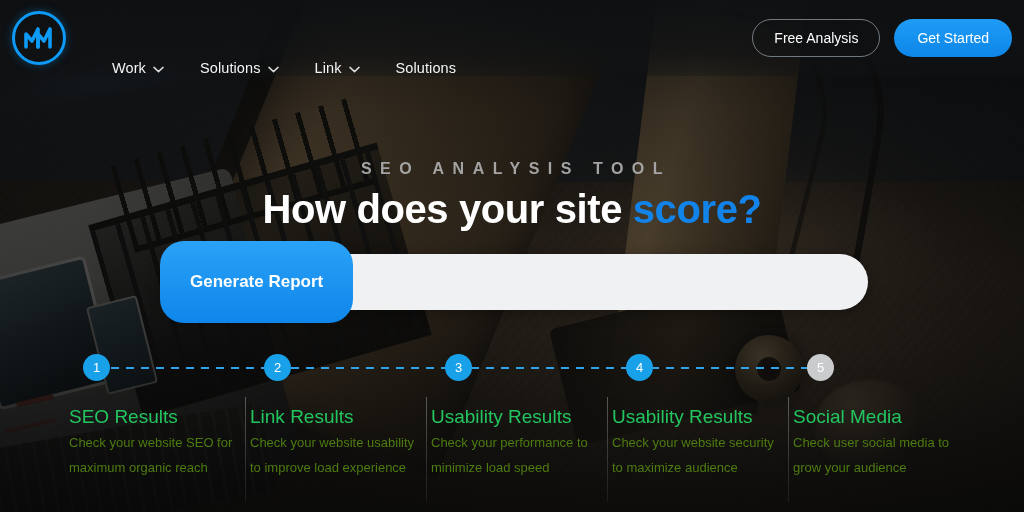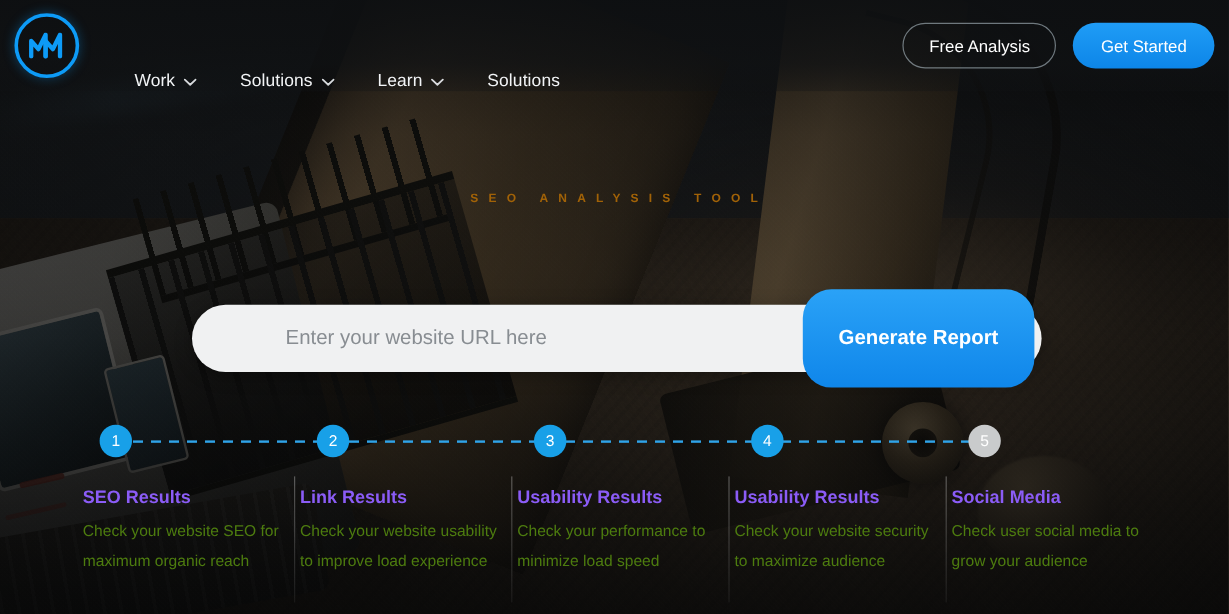--- a/index.html
+++ b/index.html
@@ -208,21 +208,21 @@
   }
   .btn-primary {
     border:none; border-radius:22px; color:#fff; font-size:14px; font-weight:400;
     padding:11px 23px; cursor:pointer; white-space:nowrap; font-family:inherit;
     background:linear-gradient(180deg,#1f9cf6 0%, #0d86e8 100%);
   }
 
   
   .hero { position:absolute; left:0; top:160px; width:100%; text-align:center; z-index:20; }
   .eyebrow {
-    color:#a16207; font-size:10px; font-weight:700;
+    color:#a3a3a3; font-size:16px; font-weight:700;
     letter-spacing:8.5px; text-transform:uppercase; margin-left:8px;
   }
   .headline {
     margin-top:9px; font-size:40px; font-weight:700; color:#ffffff; letter-spacing:-.4px;
   }
   .headline .hl-accent { color:#1283e8; }
 
   
   .searchbar {
     position:absolute; left:160px; top:254px; width:708px; height:56px;
@@ -251,21 +251,21 @@
     position:absolute; top:0; width:182px;
   }
   .step-dot {
     position:absolute; left:0; top:2px; width:27px; height:27px; border-radius:50%;
     background:#18a0e8; color:#fff; font-size:13px; font-weight:400;
     display:flex; align-items:center; justify-content:center;
   }
   .step-dot.gray { background:#c9cbcc; color:#fff; }
   .step-title {
     position:absolute; left:-14px; top:54px; width:175px;
-    color:#8b5cf6; font-size:15px; font-weight:700; white-space:nowrap;
+    color:#22c55e; font-size:19px; font-weight:400; white-space:nowrap;
   }
   .step-desc {
     position:absolute; left:-14px; top:78px; width:168px;
     color:#4d7c0f; font-size:13px; line-height:25px; font-weight:400;
   }
   .step-div {
     position:absolute; top:45px; width:1px; height:105px;
     background:linear-gradient(180deg, rgba(255,255,255,.30), rgba(255,255,255,.06));
   }
 </style>
@@ -329,44 +329,44 @@
     </div>
     <div class="nav-item">
       <span>Solutions</span>
       <span class="chev">
         <svg width="11" height="7" viewBox="0 0 11 7">
             <path d="M1 1.4 L5.5 5.6 L10 1.4" fill="none" stroke="#e8ebee" stroke-width="1.5" stroke-linecap="round" stroke-linejoin="round"></path>
           </svg>
       </span>
     </div>
     <div class="nav-item">
-      <span>Learn</span>
+      <span>Link</span>
       <span class="chev">
         <svg width="11" height="7" viewBox="0 0 11 7">
             <path d="M1 1.4 L5.5 5.6 L10 1.4" fill="none" stroke="#e8ebee" stroke-width="1.5" stroke-linecap="round" stroke-linejoin="round"></path>
           </svg>
       </span>
     </div>
     <div class="nav-item">
       <span>Solutions</span>
     </div>
   </nav>
 
   <div class="header-actions">
     <button class="btn-outline">Free Analysis</button>
     <button class="btn-primary">Get Started</button>
   </div>
 </header>
 
 <section class="hero">
   <div class="eyebrow">SEO ANALYSIS TOOL</div>
+  <h1 class="headline"><span>How does your site </span><span class="hl-accent">score?</span></h1>
 </section>
 
 <div class="searchbar">
-  <input class="search-input" type="text" placeholder="Enter your website URL here" style="">
   <button class="btn-generate">Generate Report</button>
 </div>
 
 <div class="steps">
   <div class="steps-track"></div>
 
   <div class="step" style="left:83px;">
     <div class="step-dot">1</div>
     <div class="step-title">SEO Results</div>
     <div class="step-desc">Check your website SEO for maximum organic reach</div>

